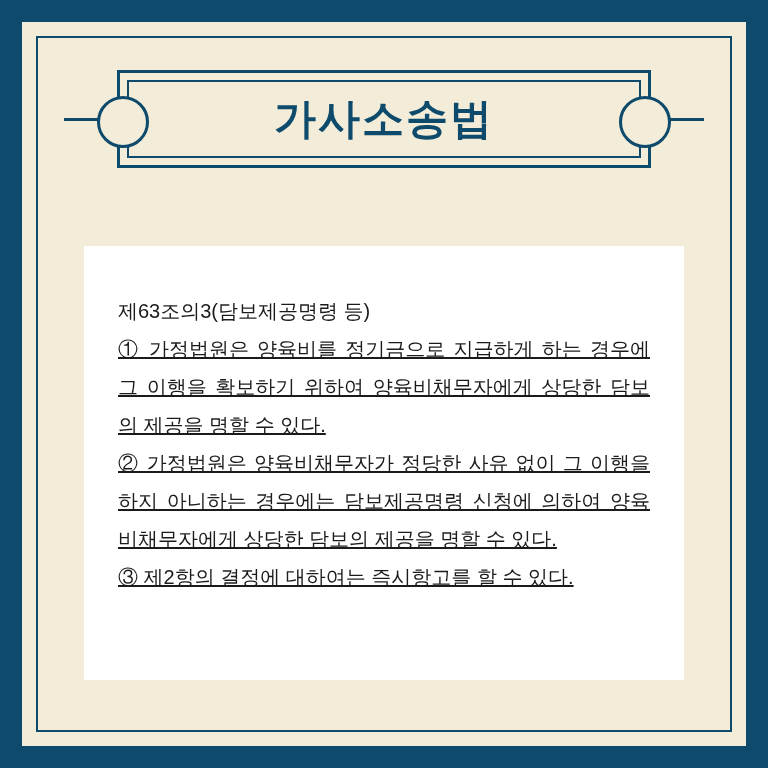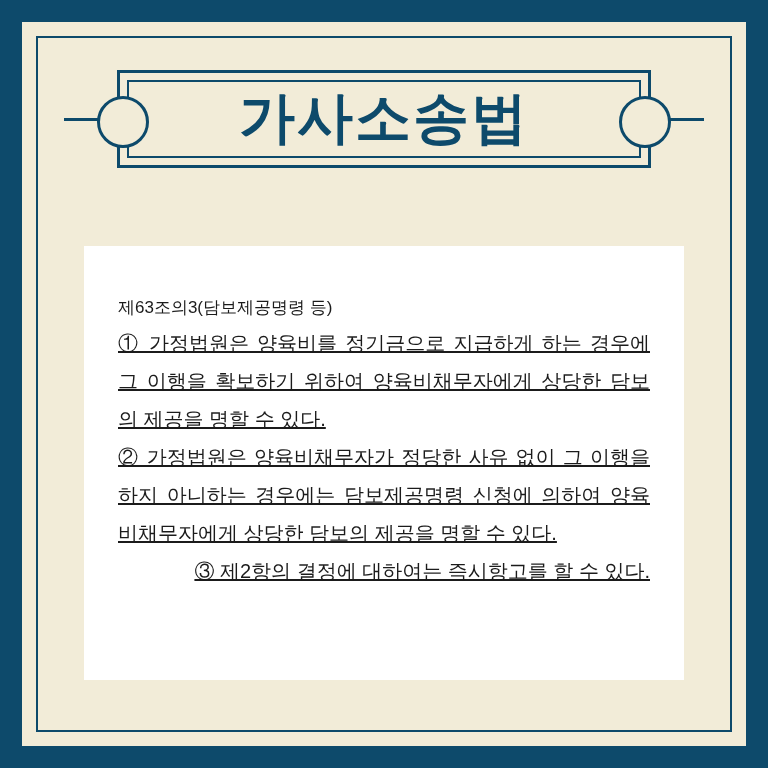--- a/index.html
+++ b/index.html
@@ -75,21 +75,21 @@
     right: 7px;
     bottom: 7px;
     border: 2px solid #0d4a6b;
     box-sizing: border-box;
     pointer-events: none;
   }
   .banner-title {
     position: relative;
     z-index: 2;
     font-family: Liberation Serif, serif;
-    font-size: 56px;
+    font-size: 42px;
     font-weight: bold;
     letter-spacing: 2px;
     color: #0d4a6b;
   }
   
   .ribbon-end {
     position: absolute;
     top: 50%;
     width: 46px;
     height: 46px;
@@ -119,37 +119,37 @@
     left: 62px;
     right: 62px;
     top: 224px;
     bottom: 66px;
     background: #ffffff;
     box-sizing: border-box;
     padding: 46px 34px 30px 34px;
     overflow: hidden;
   }
   .law-heading {
-    font-size: 17px;
+    font-size: 20px;
     line-height: 1.9;
     color: #1b1b1b;
     margin: 0 0 0 0;
     white-space: nowrap;
   }
   .law-para {
     font-size: 20px;
     line-height: 1.9;
     color: #1b1b1b;
     margin: 0;
     text-align: justify;
     text-justify: inter-character;
     text-decoration: underline;
   }
   .law-para.last {
-    text-align: right;
+    text-align: left;
   }
 </style>
 </head>
 <body>
 
 <div class="card">
   <div class="cream-panel">
     <div class="inner-rule"></div>
 
     <div class="banner-wrap">

